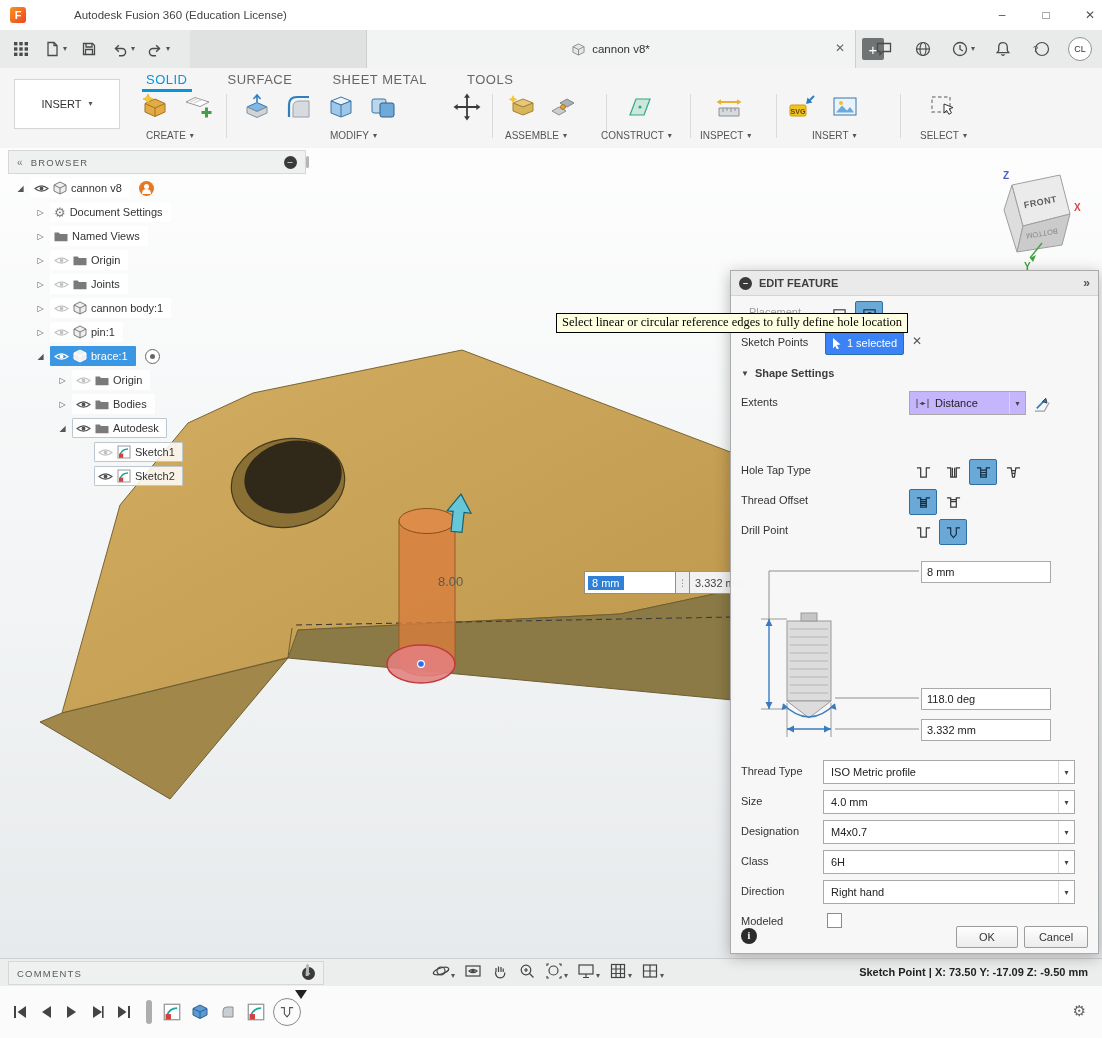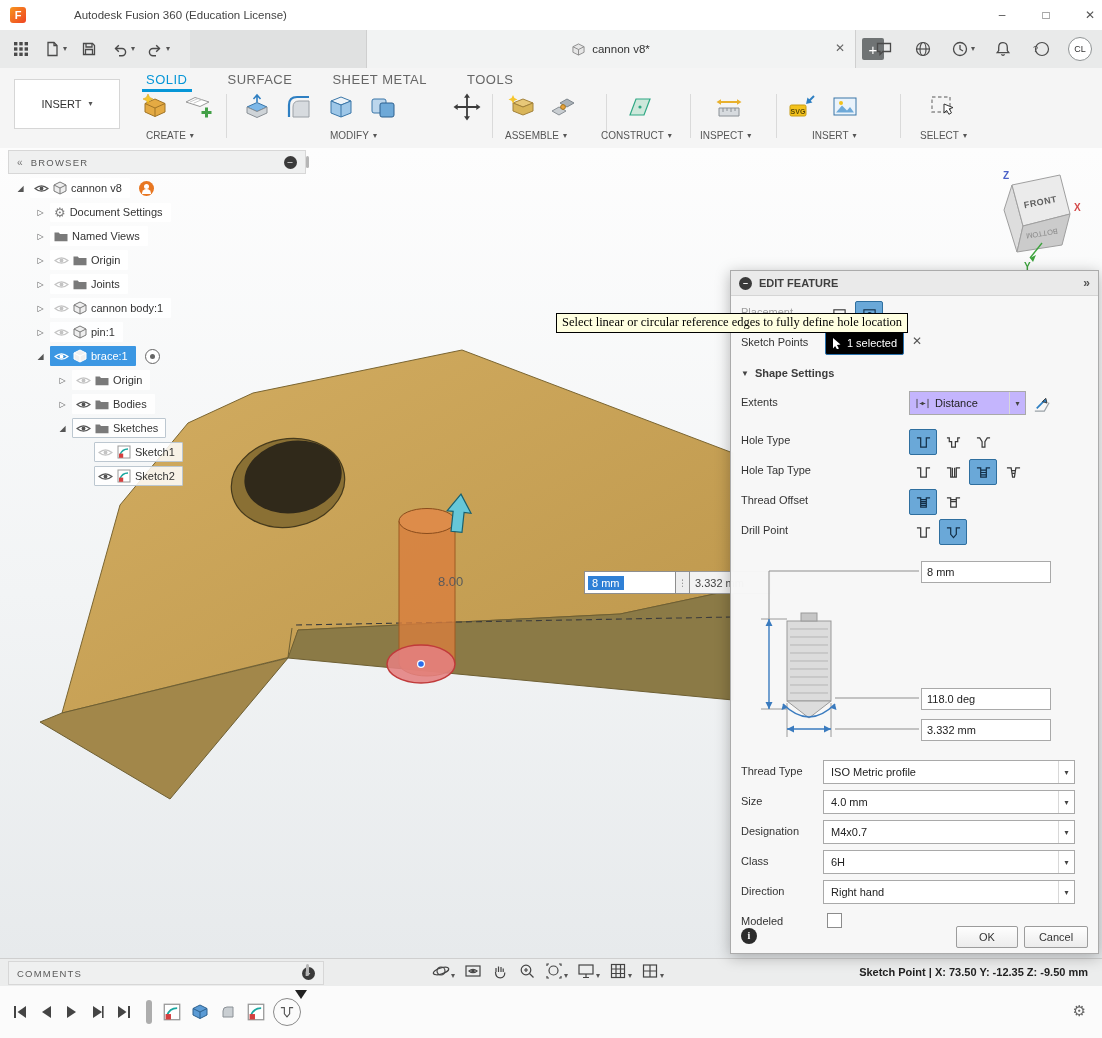--- a/index.html
+++ b/index.html
@@ -88,36 +88,36 @@
 
   
   #dialog{position:absolute;left:730px;top:270px;width:367px;height:682px;background:rgba(247,247,247,.98);
           border:1px solid #ababab;box-shadow:0 3px 14px rgba(0,0,0,.28);z-index:30;font-size:11px;}
   #dialog-header{height:24px;background:#eaeaea;border-bottom:1px solid #d5d5d5;display:flex;align-items:center;
                  gap:7px;padding:0 8px;font-weight:bold;color:#3f3f3f;}
   #dialog-header .hdr-circle{margin-left:0;}
   #dialog-header .chevs{margin-left:auto;color:#555;font-size:12px;}
   .drow{position:absolute;left:0;width:367px;height:28px;}
   .dlabel{position:absolute;left:10px;top:7px;color:#333;}
-  .dlabel.dim{color:#9e9e9e;}
+  .dlabel.dim{color:#9e9e9e;margin-left:8px;}
   .opt{position:absolute;top:2px;width:26px;height:24px;display:flex;align-items:center;justify-content:center;
        border:1px solid transparent;border-radius:2px;color:#3a3a3a;}
   .opt.on{background:#6aa8d8;border-color:#2f6f9f;color:#132f48;}
   .opt svg{stroke:currentColor;}
   .section-hdr{position:absolute;left:10px;top:4px;font-weight:bold;color:#3d3d3d;display:flex;gap:6px;align-items:center;}
   .section-hdr .tri{font-size:8px;color:#444;}
   .dcombo{position:absolute;left:178px;top:2px;width:110px;height:22px;background:#c4b5fd;border:1px solid #a9a9a9;
           display:flex;align-items:center;gap:5px;padding:0 0 0 5px;color:#222;}
   .dcombo .sel-caret,.dselect .sel-caret{margin-left:auto;width:15px;align-self:stretch;display:flex;align-items:center;
           justify-content:center;border-left:1px solid #d8d8d8;color:#444;font-size:8px;}
   .dselect{position:absolute;left:92px;top:2px;width:243px;height:22px;background:#fff;border:1px solid #a9a9a9;
            display:flex;align-items:center;padding:0 0 0 7px;color:#222;}
   .dinput{position:absolute;left:190px;width:118px;height:20px;background:#fff;border:1px solid #a9a9a9;
           display:flex;align-items:center;padding:0 5px;color:#222;}
-  #sel-badge{position:absolute;left:94px;top:2px;width:77px;height:22px;background:#000000;border:1px solid #2a72ad;
+  #sel-badge{position:absolute;left:94px;top:2px;width:77px;height:22px;background:#3b82f6;border:1px solid #2a72ad;
              border-radius:2px;color:#fff;display:flex;align-items:center;justify-content:center;gap:5px;}
   #deselect-x{position:absolute;left:181px;top:6px;color:#555;font-size:12px;line-height:1;}
   #modeled-check{position:absolute;left:96px;top:5px;width:13px;height:13px;background:#fff;border:1px solid #8c8c8c;}
   #dlg-footer{position:absolute;left:0;top:655px;width:367px;height:26px;}
   .info-circle{position:absolute;left:10px;top:2px;width:16px;height:16px;border-radius:50%;background:#2b2b2b;
                color:#fff;font-size:10px;font-weight:bold;text-align:center;line-height:16px;font-family:"Liberation Serif",serif;}
   .btn{position:absolute;top:0;height:20px;background:linear-gradient(#fefefe,#ececec);border:1px solid #9c9c9c;
        border-radius:2px;display:flex;align-items:center;justify-content:center;color:#333;}
 
   
@@ -626,21 +626,21 @@
 
     <div class="trow" style="padding-left:48px">
       <span class="exp">◢</span>
       <span class="chip boxed">
           <svg class="eye">
             <use href="#i-eye"></use>
           </svg>
         <svg class="eic">
             <use href="#i-folder"></use>
           </svg>
-        <span class="tlabel">Sketches</span>
+        <span class="tlabel">Autodesk</span>
         </span>
     </div>
 
     <div class="trow" style="padding-left:70px">
       <span class="exp"></span>
       <span class="chip boxed">
           <svg class="eye off">
             <use href="#i-eye"></use>
           </svg>
         <svg class="eic">
@@ -718,38 +718,20 @@
     </span>
     <span class="opt" style="left:296px">
       <svg width="19" height="19" viewBox="0 0 20 20" fill="none">
           <path d="M3 17 h10 l5 -9" stroke="#9aa2a8" stroke-width="1.2"></path>
         <path d="M5 14 L13 6" stroke="#2e7fc2" stroke-width="1.8"></path>
           <path d="M14.5 3.5 l1.3 5 -4.8 -1.6 Z" fill="#2e7fc2"></path>
         </svg>
     </span>
   </div>
 
-  <div class="drow" style="top:156px">
-    <span class="dlabel">Hole Type</span>
-    <span class="opt on" style="left:178px">
-      <svg width="15" height="15" viewBox="0 0 16 16" fill="none" stroke-width="1.3">
-          <path d="M1 3 h4 v10 h6 V3 h4"></path>
-        </svg>
-      </span>
-    <span class="opt" style="left:208px">
-      <svg width="15" height="15" viewBox="0 0 16 16" fill="none" stroke-width="1.3">
-          <path d="M1 3 h2.5 v4 h2.5 v6 h4 V7 h2.5 V3 H15"></path>
-        </svg>
-      </span>
-    <span class="opt" style="left:238px">
-      <svg width="15" height="15" viewBox="0 0 16 16" fill="none" stroke-width="1.3">
-          <path d="M1 3 h3 l2.5 4 v6 h3 V7 l2.5 -4 h3"></path>
-        </svg>
-      </span>
-  </div>
 
   <div class="drow" style="top:186px">
     <span class="dlabel">Hole Tap Type</span>
     <span class="opt" style="left:178px">
       <svg width="15" height="15" viewBox="0 0 16 16" fill="none" stroke-width="1.3">
           <path d="M1 3 h4 v10 h6 V3 h4"></path>
         </svg>
       </span>
     <span class="opt" style="left:208px">
       <svg width="15" height="15" viewBox="0 0 16 16" fill="none" stroke-width="1.3">
@@ -923,21 +905,21 @@
       <span class="caret">▾</span>
     </span>
     <span class="navbtn">
       <svg width="18" height="18" viewBox="0 0 18 18" fill="none" stroke="#444" stroke-width="1.2">
         <rect x="2.5" y="3" width="13" height="12"></rect>
           <path d="M9 3 v12 M2.5 9 h13"></path>
         </svg>
       <span class="caret">▾</span>
     </span>
   </div>
-  <span id="coords">Sketch Point | X: 73.50 Y: -12.35 Z: -9.50 mm</span>
+  <span id="coords">Sketch Point | X: 73.50 Y: -17.09 Z: -9.50 mm</span>
 </div>
 <div class="panel-grip" style="left:306px;top:964px"></div>
 
 <div id="timeline">
   <div id="playback">
     <span class="pbtn">
       <svg width="16" height="14" viewBox="0 0 16 14" fill="#444">
           <rect x="2" y="1" width="2" height="12"></rect>
           <path d="M14 1 L5.5 7 L14 13 Z"></path>
         </svg>

